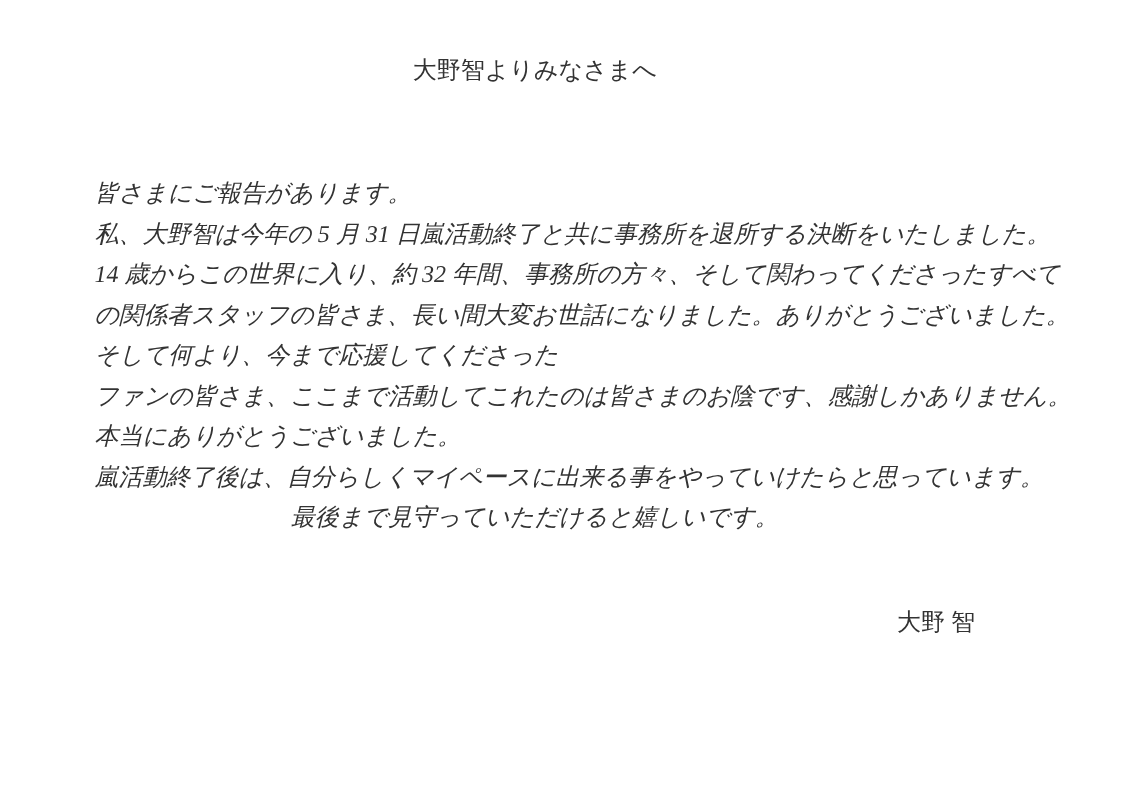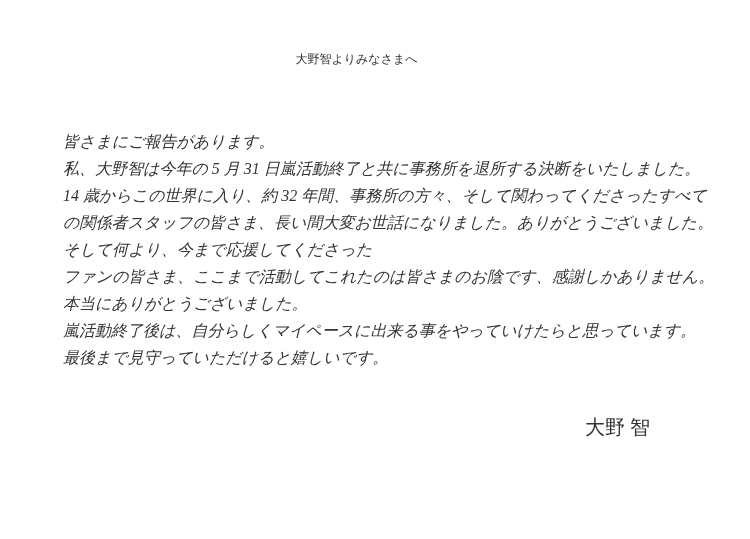--- a/index.html
+++ b/index.html
@@ -14,41 +14,41 @@
     font-family: "Liberation Serif", "DejaVu Serif", serif;
     color: #333333;
   }
   .letter {
     box-sizing: border-box;
     width: 750px;
     height: 539px;
     padding: 34px 100px 0 63px;
   }
   .letter-title {
-    font-size: 12px;
+    font-size: 16px;
     font-weight: normal;
     line-height: 27px;
-    margin: 12px 0 55px 0;
+    margin: 0 0 55px 0;
     text-align: center;
     white-space: pre;
   }
   .letter p {
     font-size: 16px;
     line-height: 27px;
     margin: 0;
     white-space: pre;
     font-style: italic;
   }
   .para-2 { margin-top: 16px; }
   .para-3 { margin-top: 20px; }
   .para-4 { margin-top: 22px; }
-  .para-5 { margin-top: 21px; }
+  .para-5 { margin-top: 21px; text-align: center; }
   .signature {
     margin-top: 43px;
-    font-size: 20px;
+    font-size: 16px;
     line-height: 27px;
     text-align: right;
     white-space: pre;
   }
 </style>
 </head>
 <body>
 
 <div class="letter">
   <h1 class="letter-title">大野智よりみなさまへ</h1>

